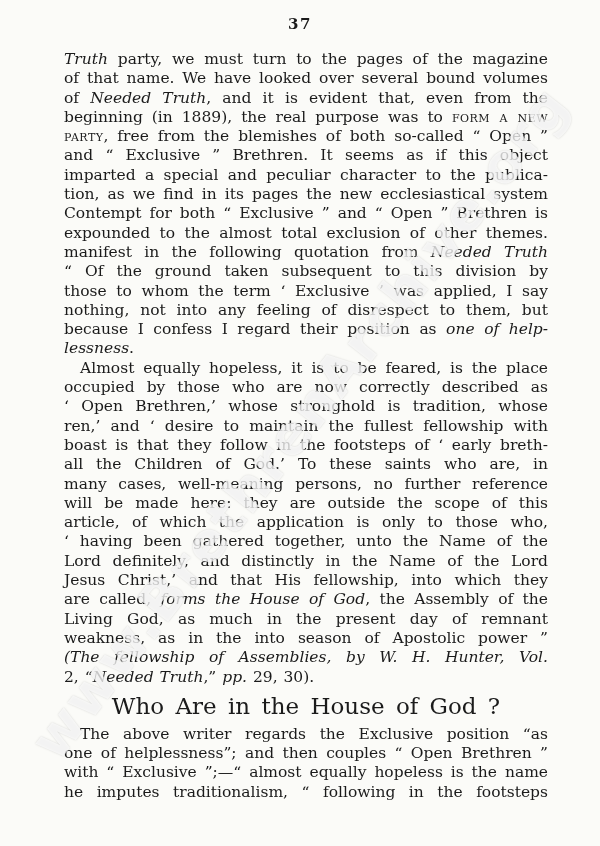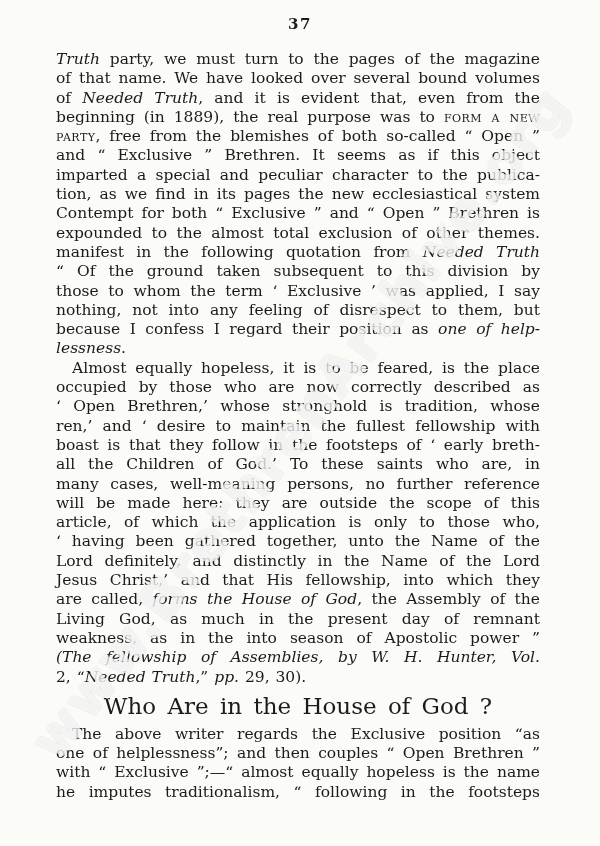--- a/index.html
+++ b/index.html
@@ -21,21 +21,21 @@
     top: 15px;
     left: 0;
     width: 100%;
     text-align: center;
     font-size: 15px;
     font-weight: bold;
     letter-spacing: 1.5px;
   }
   .body-text {
     position: absolute;
-    left: 56px;
+    left: 64px;
     top: 50px;
     width: 484px;
   }
   .line {
     font-size: 15.5px;
     line-height: 19.3px;
     text-align: justify;
     text-align-last: justify;
     word-spacing: 1px;
     white-space: normal;

